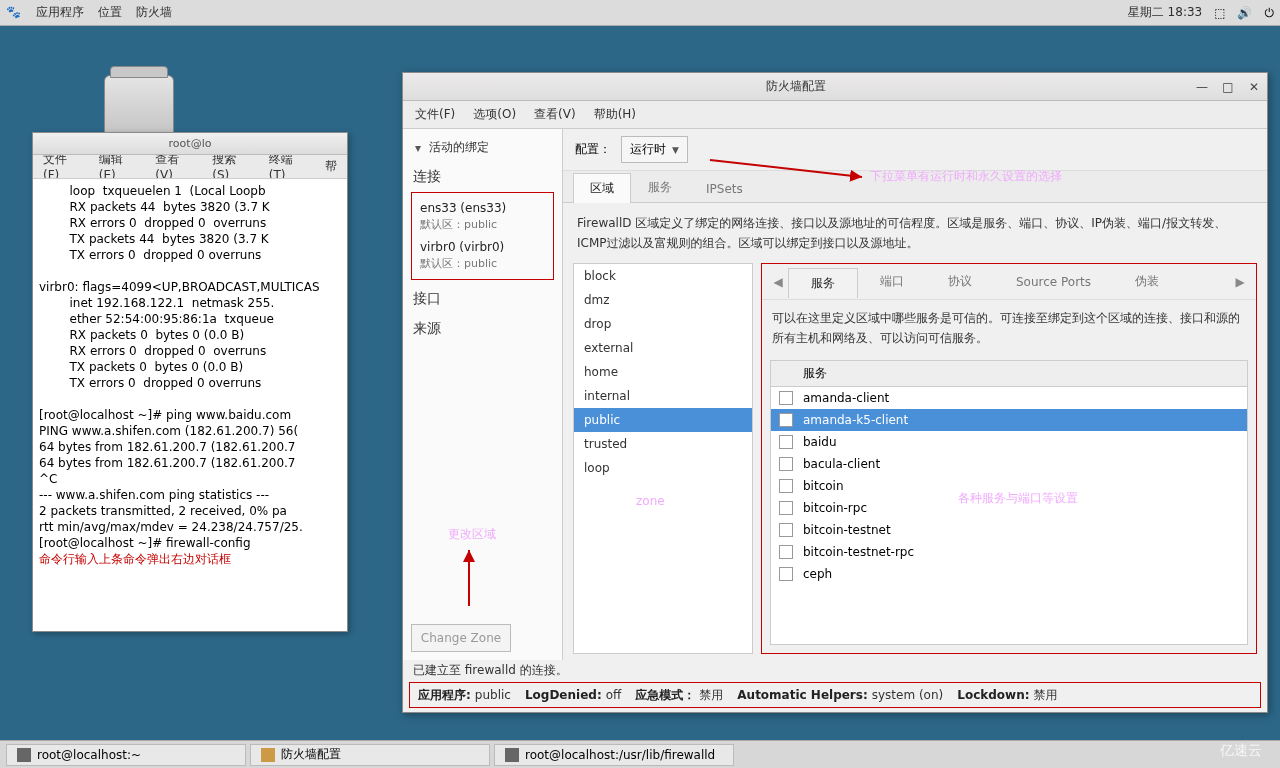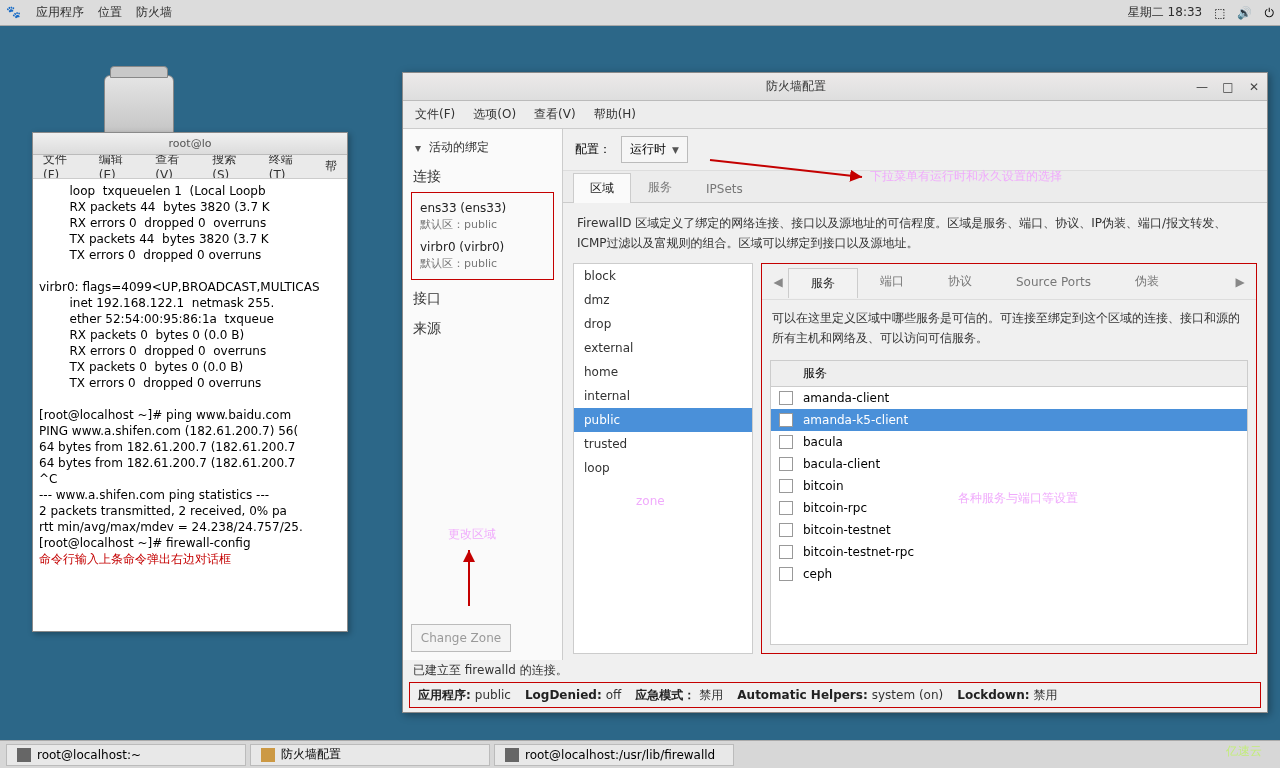--- a/index.html
+++ b/index.html
@@ -78,21 +78,21 @@
 .sb-val { color:#333; margin-right:10px; }
 
 
 .anno { position:absolute; color:#f0abfc; font-size:12px; pointer-events:none; }
 .arrow-svg { position:absolute; pointer-events:none; }
 
 
 .taskbar { position:absolute; bottom:0; left:0; right:0; height:28px; background:#d7d7d7; border-top:1px solid #aaa; display:flex; align-items:center; padding:0 6px; gap:4px; }
 .task-item { height:22px; background:#e8e8e8; border:1px solid #bbb; display:flex; align-items:center; gap:6px; padding:0 10px; min-width:240px; }
 .task-icon { width:14px; height:14px; background:#666; }
-.brand { position:absolute; right:18px; bottom:8px; color:#bef264; font-size:12px; opacity:0.8;margin-left:31px; }
+.brand { position:absolute; right:18px; bottom:8px; color:#ffffff; font-size:14px; opacity:0.8;margin-left:31px; }
 </style>
 </head>
 <body>
 
 <div class="top-panel">
   <div class="left">
     <span class="tp-icon">🐾</span>
     <span class="menu-text">应用程序</span>
     <span class="menu-text">位置</span>
     <span class="menu-text">防火墙</span>
@@ -224,21 +224,21 @@
             <div class="svc-row">
                 <span class="svc-check"></span>
                 <span>amanda-client</span>
               </div>
             <div class="svc-row selected">
                 <span class="svc-check"></span>
                 <span>amanda-k5-client</span>
               </div>
             <div class="svc-row">
                 <span class="svc-check"></span>
-                <span>bacula</span>
+                <span>baidu</span>
               </div>
             <div class="svc-row">
                 <span class="svc-check"></span>
                 <span>bacula-client</span>
               </div>
             <div class="svc-row">
                 <span class="svc-check"></span>
                 <span>bitcoin</span>
               </div>
             <div class="svc-row">

